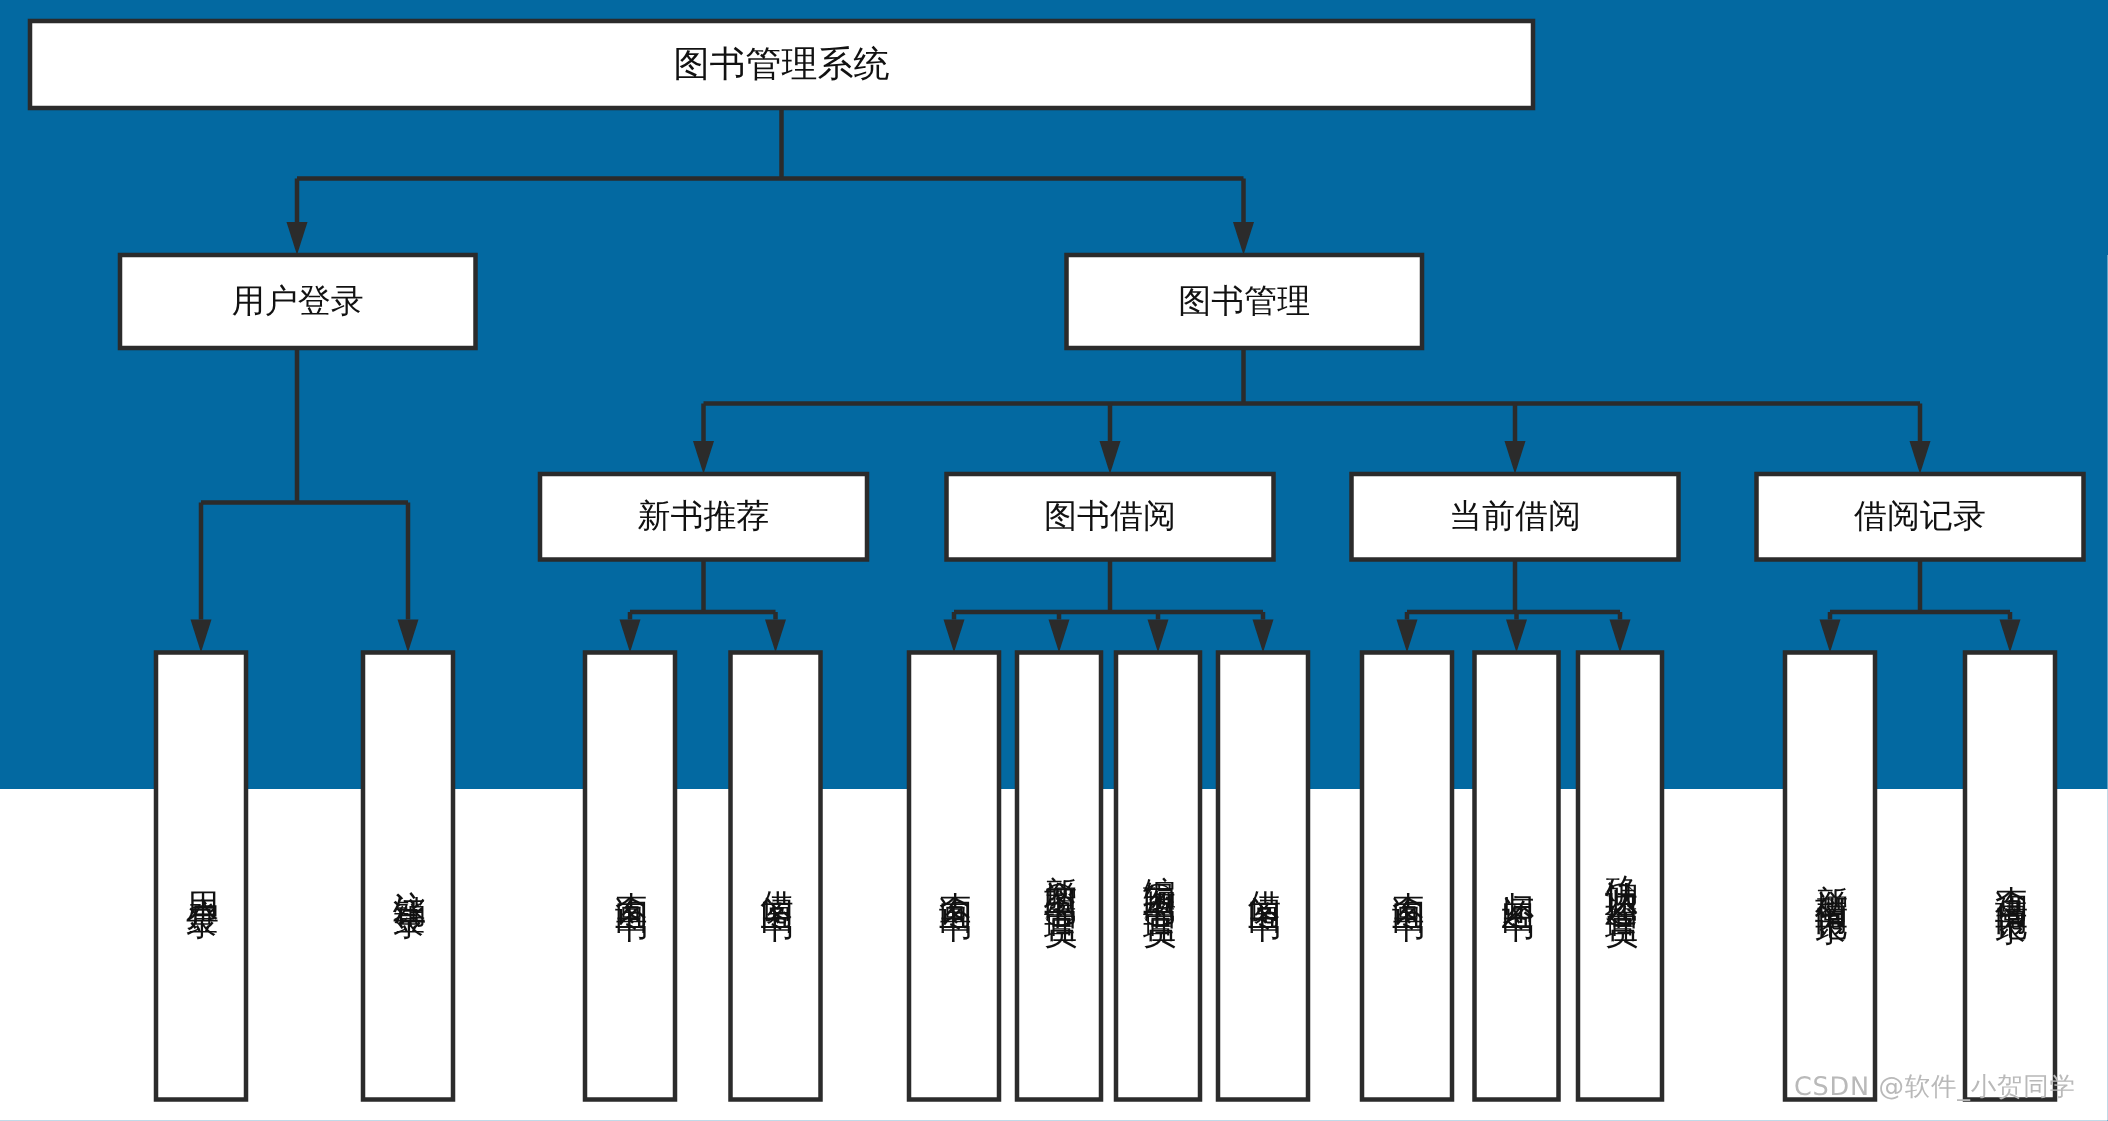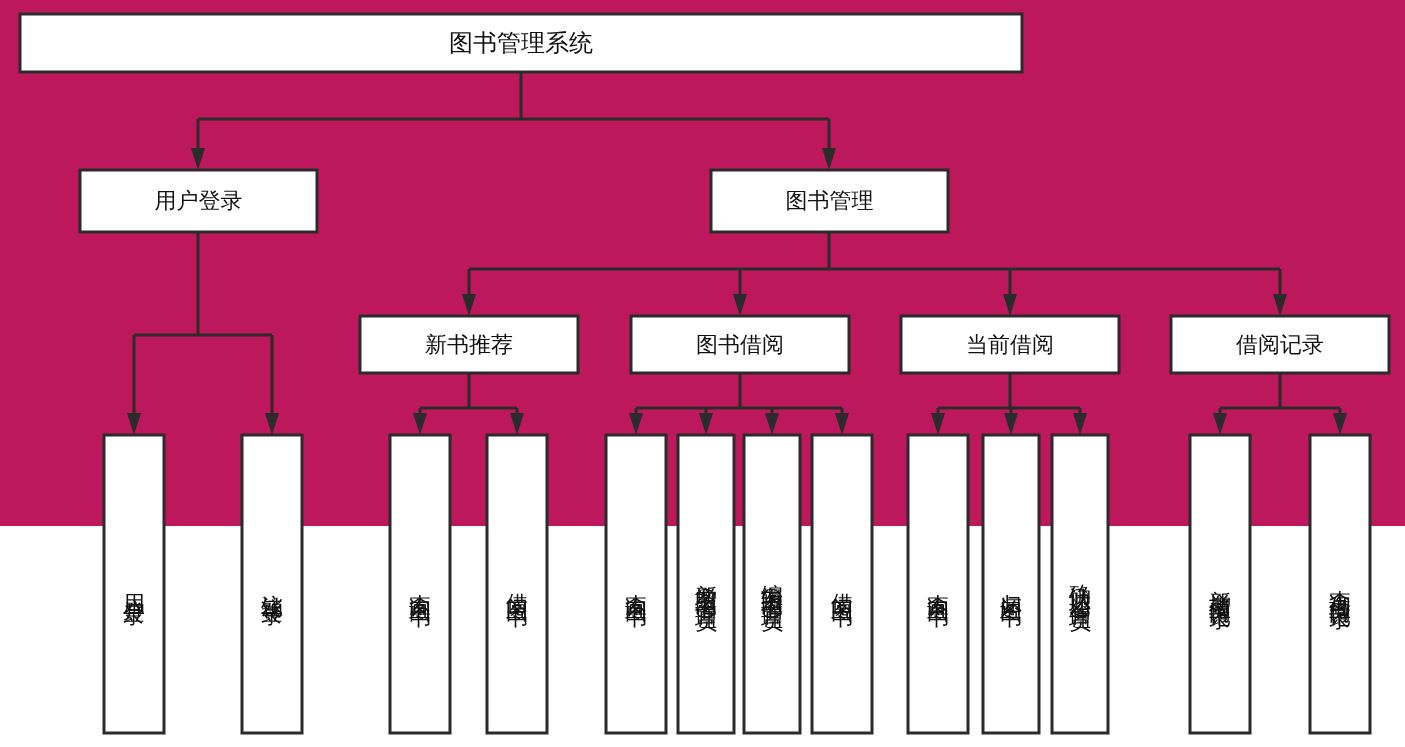--- a/index.html
+++ b/index.html
@@ -11,21 +11,21 @@
   body {
     width: 1405px;
     height: 747px;
     overflow: hidden;
     font-family: "DejaVu Sans", "Liberation Sans", sans-serif;
   }
   #diagram-root {
     position: relative;
     width: 1405px;
     height: 526px;
-    background: #be185d;
+    background: #0369a1;
   }
   svg#diagram-svg {
     position: absolute;
     left: 0;
     top: 0;
     width: 1405px;
     height: 747px;
     display: block;
   }
   .node-box {
@@ -187,13 +187,14 @@
       <div class="leaf-label" style="left: 606px; top: 435px; width: 60px; height: 298px;">查询图书</div>
       <div class="leaf-label" style="left: 678px; top: 435px; width: 56px; height: 298px;">新增图书（管理员）</div>
       <div class="leaf-label" style="left: 744px; top: 435px; width: 56px; height: 298px;">编辑图书（管理员）</div>
       <div class="leaf-label" style="left: 812px; top: 435px; width: 60px; height: 298px;">借阅图书</div>
       <div class="leaf-label" style="left: 908px; top: 435px; width: 60px; height: 298px;">查询图书</div>
       <div class="leaf-label" style="left: 983px; top: 435px; width: 56px; height: 298px;">归还图书</div>
       <div class="leaf-label" style="left: 1052px; top: 435px; width: 56px; height: 298px;">确认归还（管理员）</div>
       <div class="leaf-label" style="left: 1190px; top: 435px; width: 60px; height: 298px;">新增借阅记录</div>
       <div class="leaf-label" style="left: 1310px; top: 435px; width: 60px; height: 298px;">查询借阅记录</div>
     </div>
+  <div class="watermark" style="left: 1196px; top: 713px;">CSDN @软件_小贺同学</div>
 </div>
 
 </body></html>

